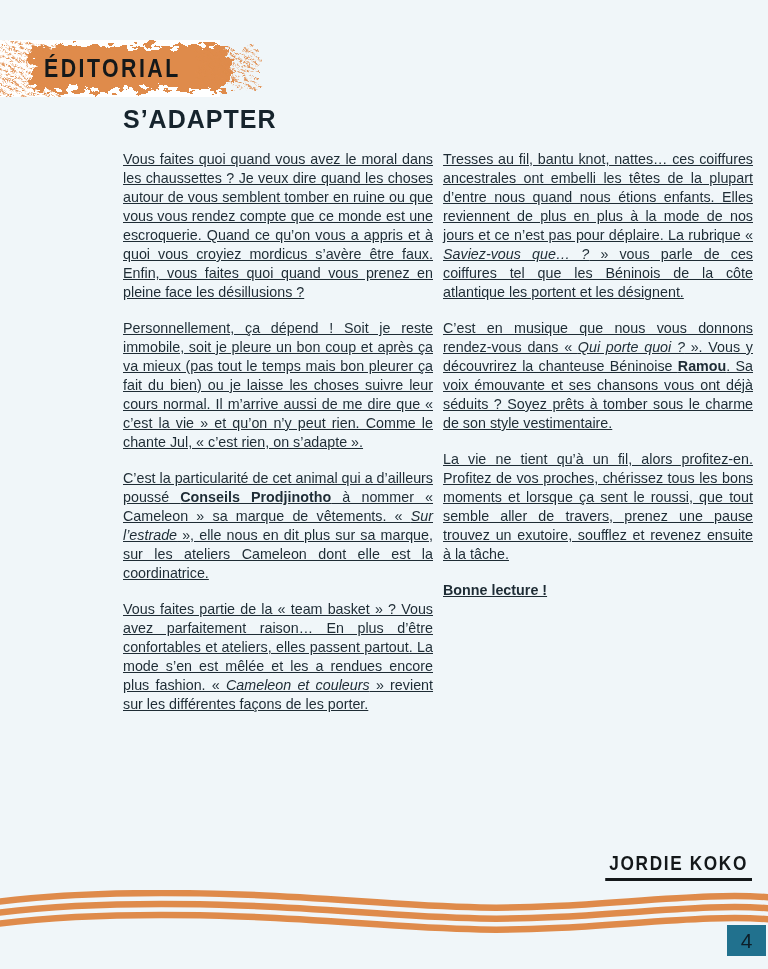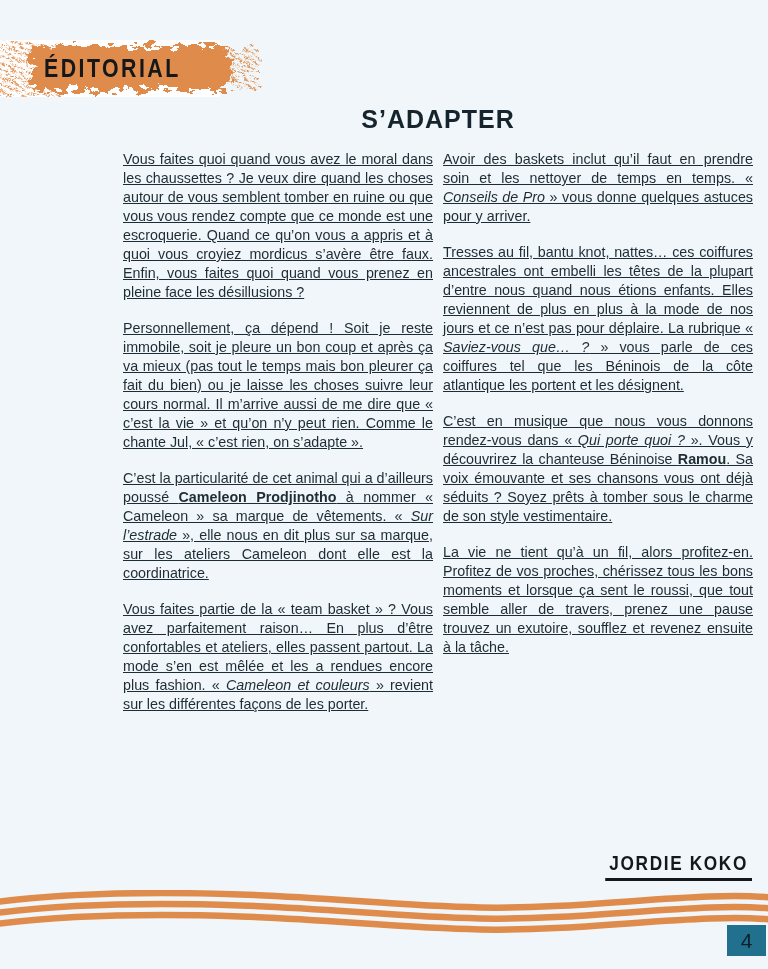--- a/index.html
+++ b/index.html
@@ -12,21 +12,21 @@
     position:absolute;top:40px;left:0;width:220px;height:57px;background:#ffffff;
   }
   .banner-box svg{position:absolute;top:0;left:0;}
   .banner-label{
     position:absolute;top:13px;left:44px;
     font-size:26px;font-weight:bold;letter-spacing:3px;color:#14181a;
     transform:scaleX(0.82);transform-origin:left center;white-space:nowrap;
   }
   .page-title{
     position:absolute;top:105px;left:123px;width:630px;
-    text-align:center;font-size:25px;font-weight:bold;letter-spacing:1px;color:#16242d;
+    font-size:25px;font-weight:bold;letter-spacing:1px;color:#16242d;
   }
   .content{
     position:absolute;top:150px;left:123px;width:630px;
     display:flex;gap:10px;
   }
   .col{
     width:310px;font-size:14.3px;line-height:19px;text-align:justify;
     hyphens:auto;-webkit-hyphens:auto;color:#1e2c35;text-decoration:underline;
   }
   .col p{margin:0 0 17px 0;}
@@ -65,28 +65,28 @@
   </svg>
   <div class="banner-label">ÉDITORIAL</div>
 </div>
 
 <div class="page-title">S’ADAPTER</div>
 
 <div class="content">
   <div class="col" id="col-left">
       <p><span>Vous faites quoi quand vous avez le moral dans les chaussettes ? Je veux dire quand les choses autour de vous semblent tomber en ruine ou que vous vous rendez compte que ce monde est une escroquerie. Quand ce qu’on vous a appris et à quoi vous croyiez mordicus s’avère être faux. Enfin, vous faites quoi quand vous prenez en pleine face les désillusions ?</span></p>
       <p><span>Personnellement, ça dépend ! Soit je reste immobile, soit je pleure un bon coup et après ça va mieux (pas tout le temps mais bon pleurer ça fait du bien) ou je laisse les choses suivre leur cours normal. Il m’arrive aussi de me dire que « c’est la vie » et qu’on n’y peut rien. Comme le chante Jul, « c’est rien, on s’adapte ».</span></p>
-      <p><span>C’est la particularité de cet animal qui a d’ailleurs poussé </span><span class="b">Cameleon Prodjinotho</span><span> à nommer « Cameleon » sa marque de vêtements. « </span><span class="i">Sur l’estrade</span><span> », elle nous en dit plus sur sa marque, sur les ateliers Cameleon dont elle est la coordinatrice.</span></p>
+      <p><span>C’est la particularité de cet animal qui a d’ailleurs poussé </span><span class="b">Conseils Prodjinotho</span><span> à nommer « Cameleon » sa marque de vêtements. « </span><span class="i">Sur l’estrade</span><span> », elle nous en dit plus sur sa marque, sur les ateliers Cameleon dont elle est la coordinatrice.</span></p>
       <p><span>Vous faites partie de la « team basket » ? Vous avez parfaitement raison… En plus d’être confortables et ateliers, elles passent partout. La mode s’en est mêlée et les a rendues encore plus fashion. « </span><span class="i">Cameleon et couleurs</span><span> » revient sur les différentes façons de les porter.</span></p>
     </div>
   <div class="col" id="col-right">
-      <p><span>Avoir des baskets inclut qu’il faut en prendre soin et les nettoyer de temps en temps. « </span><span class="i">Conseils de Pro</span><span> » vous donne quelques astuces pour y arriver.</span></p>
       <p><span>Tresses au fil, bantu knot, nattes… ces coiffures ancestrales ont embelli les têtes de la plupart d’entre nous quand nous étions enfants. Elles reviennent de plus en plus à la mode de nos jours et ce n’est pas pour déplaire. La rubrique « </span><span class="i">Saviez-vous que… ?</span><span> » vous parle de ces coiffures tel que les Béninois de la côte atlantique les portent et les désignent.</span></p>
       <p><span>C’est en musique que nous vous donnons rendez-vous dans « </span><span class="i">Qui porte quoi ?</span><span> ». Vous y découvrirez la chanteuse Béninoise </span><span class="b">Ramou</span><span>. Sa voix émouvante et ses chansons vous ont déjà séduits ? Soyez prêts à tomber sous le charme de son style vestimentaire.</span></p>
       <p><span>La vie ne tient qu’à un fil, alors profitez-en. Profitez de vos proches, chérissez tous les bons moments et lorsque ça sent le roussi, que tout semble aller de travers, prenez une pause trouvez un exutoire, soufflez et revenez ensuite à la tâche.</span></p>
+      <p><span class="b">Bonne lecture !</span></p>
     </div>
 </div>
 
 <div class="signature">JORDIE KOKO</div>
 
 <svg class="waves" viewBox="0 0 768 50">
   <defs>
     <path id="wv" d="M-4,12 C60,4 140,1 240,4.5 C330,7.5 400,16 480,17.5 C560,19 640,9 710,6.5 C735,5.7 755,6 772,7.5"></path>
   </defs>
   <g fill="none" stroke="#df8b4b" stroke-width="6.5">

